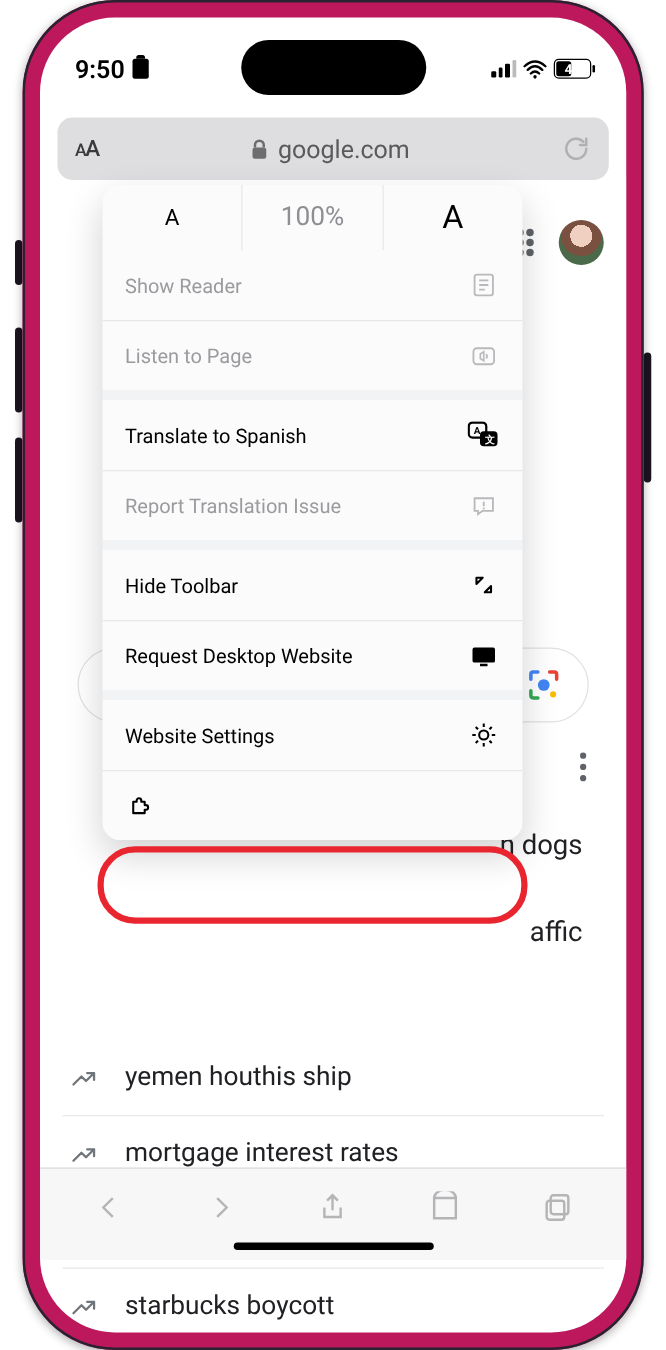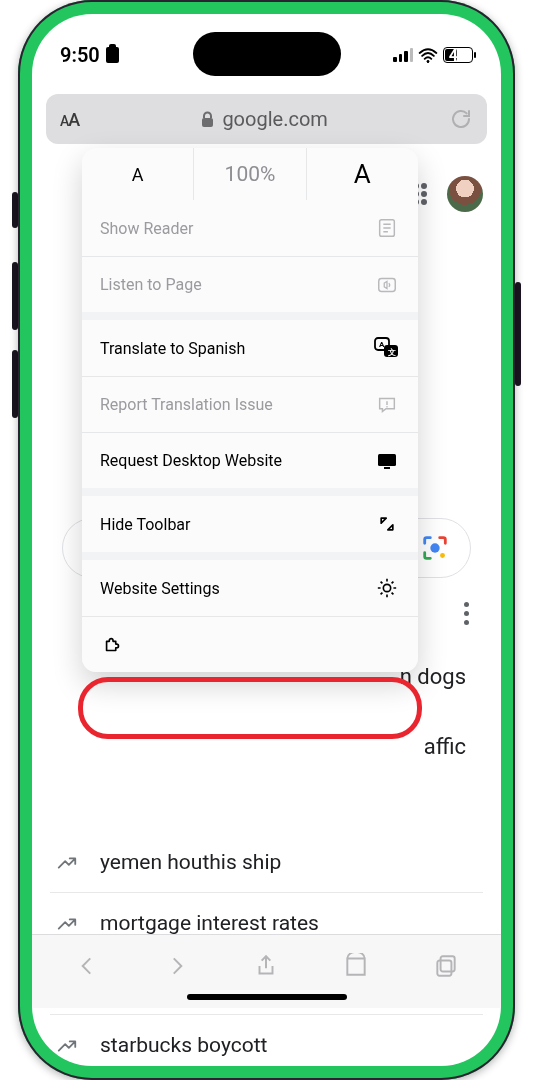--- a/index.html
+++ b/index.html
@@ -17,21 +17,21 @@
   background: #fff;
 }
 
 
 .phone-frame {
   position: absolute;
   left: 18px;
   top: 0;
   width: 497px;
   height: 1080px;
-  background: #22c55e;
+  background: #be185d;
   border-radius: 74px;
   padding: 14px;
   box-shadow: inset 0 0 0 2px #2a2230, 0 2px 8px rgba(0,0,0,.3);
 }
 .phone-btn { position: absolute; background:#1a1420; border-radius:4px; }
 .phone-btn.left1 { left:12px; top:192px; width:6px; height:36px; }
 .phone-btn.left2 { left:12px; top:262px; width:6px; height:68px; }
 .phone-btn.left3 { left:12px; top:350px; width:6px; height:68px; }
 .phone-btn.right1 { right:12px; top:282px; width:6px; height:104px; }
 
@@ -76,21 +76,21 @@
 .signal-bars { display:flex; align-items:flex-end; gap:2px; height:14px; }
 .signal-bars span { width:3.5px; background:#000; border-radius:1px; }
 .signal-bars span:nth-child(1){height:5px;}
 .signal-bars span:nth-child(2){height:8px;}
 .signal-bars span:nth-child(3){height:11px;}
 .signal-bars span:nth-child(4){height:14px;background:#bbb;}
 .wifi-icon svg { width:20px; height:15px; display:block; }
 .battery-badge {
   width:30px; height:16px; border:1.5px solid #000; border-radius:4px;
   display:flex; align-items:center; justify-content:center;
-  font-size:16px; font-weight:700; position:relative; color:#000;
+  font-size:11px; font-weight:700; position:relative; color:#000;
 }
 .battery-badge:after { content:""; position:absolute; right:-4px; top:4px; width:2.5px; height:6px; background:#000; border-radius:1px; }
 .battery-badge .fill { position:absolute; left:1px; top:1px; bottom:1px; width:42%; background:#000; border-radius:2px; z-index:-1; }
 
 
 .url-bar {
   position: absolute;
   top: 80px;
   left: 14px; right: 14px;
   height: 50px;
@@ -437,34 +437,34 @@
           <span class="label">Report Translation Issue</span>
           <span class="icon-slot">
             <svg viewBox="0 0 24 24" width="22" height="22">
                 <path d="M4 5 h16 v11 H11 l-4 3 v-3 H4 z" fill="none" stroke="currentColor" stroke-width="1.6"></path>
                 <line x1="12" y1="8" x2="12" y2="12" stroke="currentColor" stroke-width="1.6"></line>
                 <circle cx="12" cy="14" r="0.9" fill="currentColor"></circle>
               </svg>
           </span>
         </div>
 
+        <div class="pop-row group-gap">
+          <span class="label">Hide Toolbar</span>
+          <span class="icon-slot" style="color:#000;">
+            <svg viewBox="0 0 24 24" width="20" height="20">
+                <path d="M5 11 L11 5 M5 5 h6 M5 5 v6 M19 13 L13 19 M19 19 h-6 M19 19 v-6" stroke="#000" stroke-width="2" fill="none" stroke-linecap="round"></path>
+              </svg>
+          </span>
+        </div>
         <div class="pop-row">
           <span class="label">Request Desktop Website</span>
           <span class="icon-slot" style="color:#000;">
             <svg viewBox="0 0 24 24" width="24" height="24">
                 <rect x="3" y="5" width="18" height="12" rx="1.5" fill="#000"></rect>
                 <rect x="9" y="18" width="6" height="2" fill="#000"></rect>
-              </svg>
-          </span>
-        </div>
-        <div class="pop-row group-gap">
-          <span class="label">Hide Toolbar</span>
-          <span class="icon-slot" style="color:#000;">
-            <svg viewBox="0 0 24 24" width="20" height="20">
-                <path d="M5 11 L11 5 M5 5 h6 M5 5 v6 M19 13 L13 19 M19 19 h-6 M19 19 v-6" stroke="#000" stroke-width="2" fill="none" stroke-linecap="round"></path>
               </svg>
           </span>
         </div>
 
         <div class="pop-row group-gap">
           <span class="label">Website Settings</span>
           <span class="icon-slot" style="color:#000;">
             <svg viewBox="0 0 24 24" width="22" height="22">
                 <circle cx="12" cy="12" r="4" fill="none" stroke="#000" stroke-width="1.8"></circle>
                 <g stroke="#000" stroke-width="1.8">

